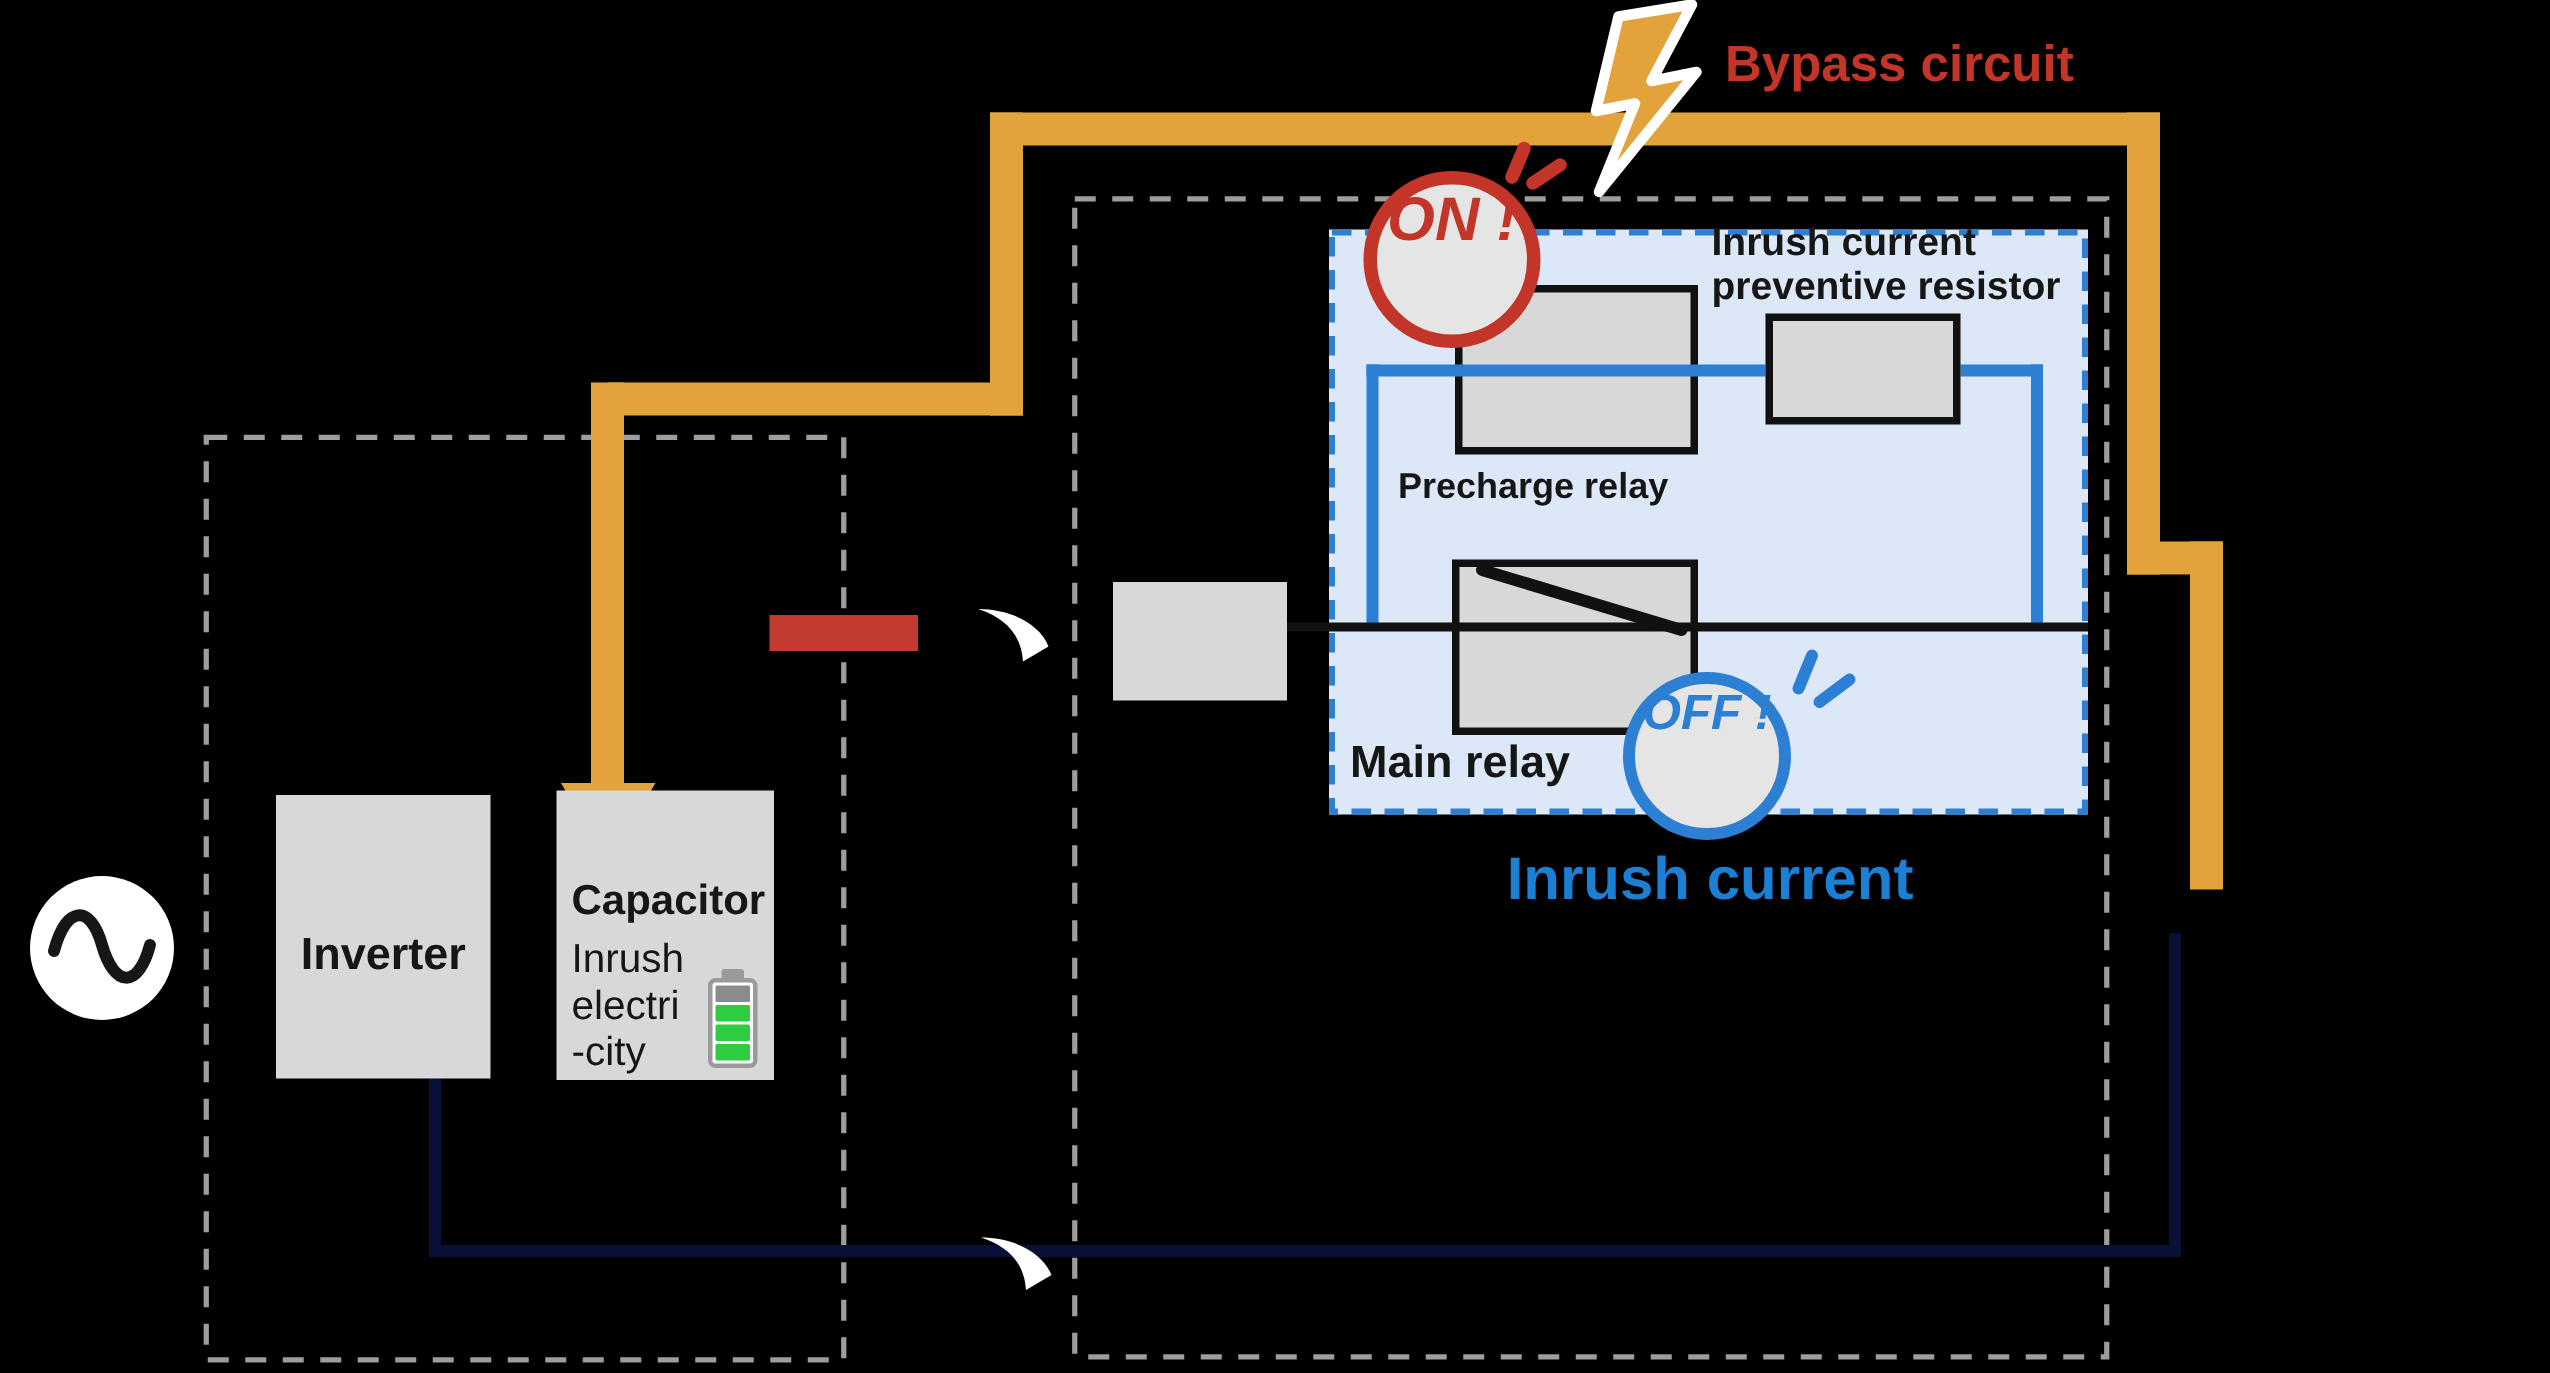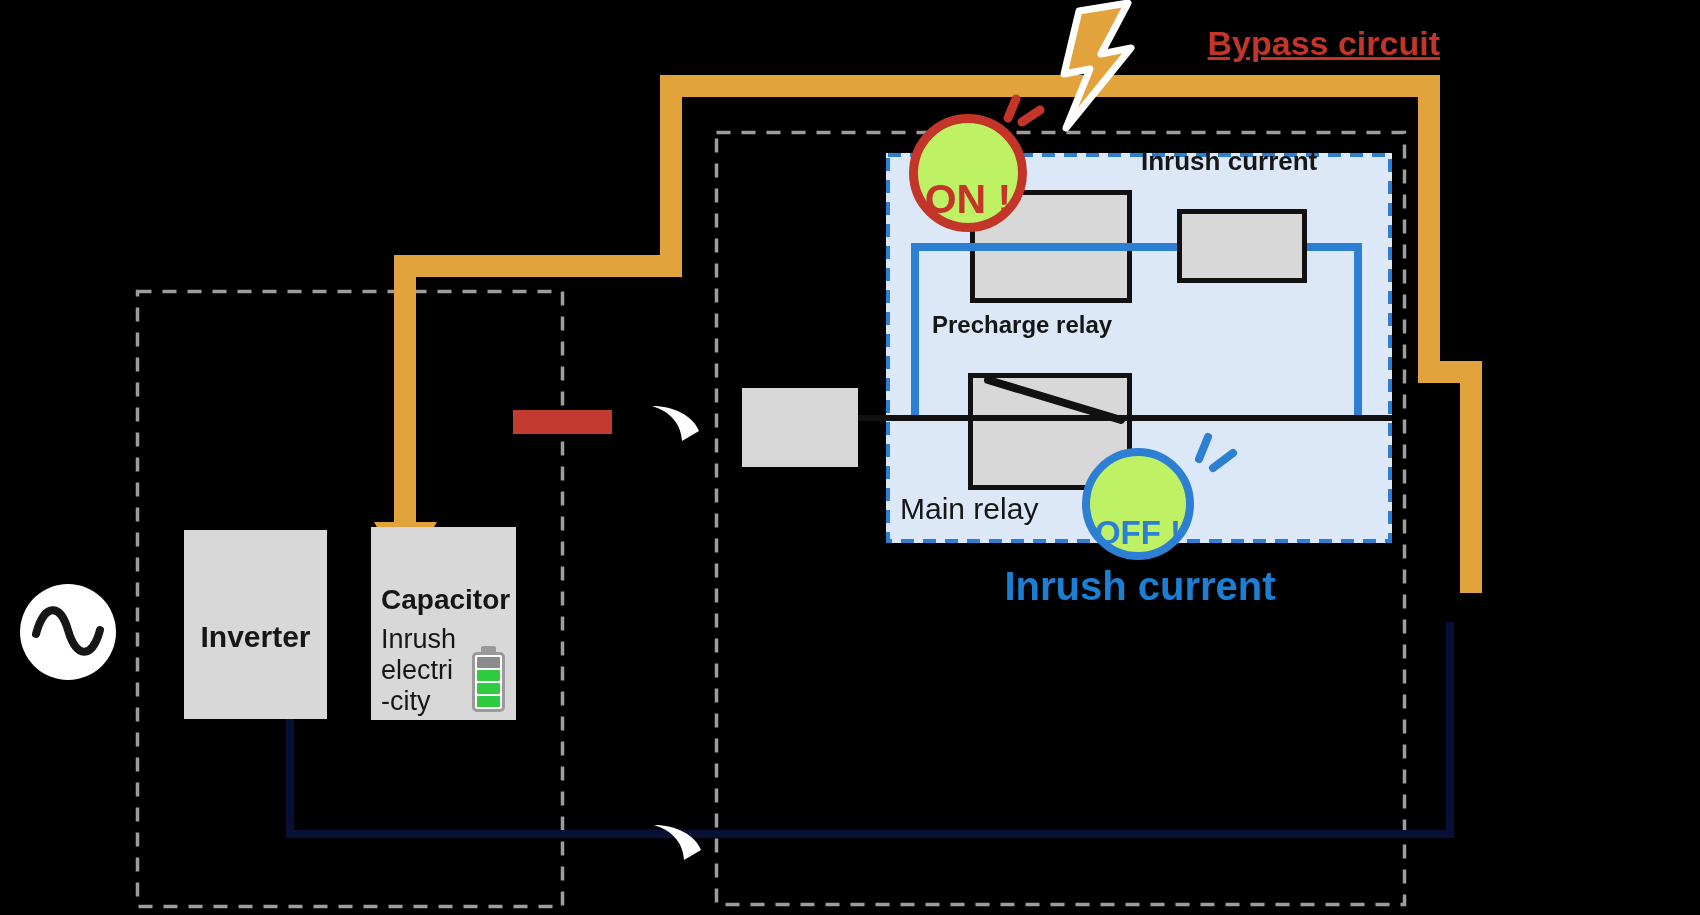--- a/index.html
+++ b/index.html
@@ -51,32 +51,32 @@
   #capacitor-box .cap-title{font-weight:700;font-size:28px;margin-bottom:8px;}
   #capacitor-box .cap-line{font-size:27px;line-height:31px;}
   #battery{left:101px;top:125px;width:33px;height:60px;border:3px solid #9a9a9a;border-radius:5px;
     background:#fff;padding:2px;position:absolute;}
   #battery-cap{left:110px;top:119px;width:15px;height:7px;background:#9a9a9a;border-radius:2px;position:absolute;}
   #battery .seg{width:100%;height:11px;margin-bottom:2px;border-radius:1px;}
   #battery .seg.gray{background:#8b8b8b;}
   #battery .seg.green{background:var(--battery-green);}
 
   
-  .badge{border-radius:50%;background:#bef264;display:flex;align-items:flex-end;justify-content:center;font-weight:700;}
+  .badge{border-radius:50%;background:#e5e5e5;display:flex;align-items:flex-start;justify-content:center;font-weight:700;font-style:italic;}
   #on-badge{left:909px;top:114px;width:118px;height:118px;border:9px solid var(--alert-red);
     color:var(--alert-red);font-size:41px;}
   #off-badge{left:1082px;top:448px;width:112px;height:112px;border:8px solid var(--accent-blue);
     color:var(--accent-blue);font-size:33px;}
 
   
   .lbl{color:#161616;white-space:nowrap;}
-  #bypass-label{left:1150px;top:24px;width:290px;text-align:right;font-weight:700;font-size:34px;color:var(--alert-red);text-decoration:underline;}
+  #bypass-label{left:1150px;top:24px;width:290px;font-weight:700;font-size:34px;color:var(--alert-red);}
   #resistor-label{left:1141px;top:147px;width:254px;overflow:hidden;font-weight:700;font-size:26px;line-height:29px;}
   #precharge-label{left:932px;top:311px;font-weight:700;font-size:24px;}
-  #mainrelay-label{left:900px;top:492px;font-weight:400;font-size:30px;}
+  #mainrelay-label{left:900px;top:492px;font-weight:700;font-size:30px;}
   #circuit-title{left:888px;top:562px;width:504px;text-align:center;color:var(--title-blue);
     font-weight:700;font-size:40px;line-height:48px;}
 
   
   .gray-dash{fill:none;stroke:var(--dash-gray);stroke-width:3.5;}
   .blue-dash{fill:none;stroke:var(--accent-blue);stroke-width:4;}
   .blade{stroke:var(--wire-black);stroke-width:8;stroke-linecap:round;}
   .sine{fill:none;stroke:#161616;stroke-width:8;stroke-linecap:round;}
   .bolt{fill:var(--bypass-orange);stroke:#fff;stroke-width:7;stroke-linejoin:round;}
   .swoosh{fill:#fff;}
@@ -159,20 +159,21 @@
   <div class="abs badge" id="on-badge">
     <span>ON !</span>
   </div>
   <div class="abs badge" id="off-badge">
     <span>OFF !</span>
   </div>
 
   <div class="abs lbl" id="bypass-label">Bypass circuit</div>
   <div class="abs lbl" id="resistor-label">
     <div>Inrush current</div>
+    <div>preventive resistor</div>
   </div>
   <div class="abs lbl" id="precharge-label">Precharge relay</div>
   <div class="abs lbl" id="mainrelay-label">Main relay</div>
   <div class="abs" id="circuit-title">
     <div>Inrush current</div>
   </div>
 
 </div>
 
 </body></html>

